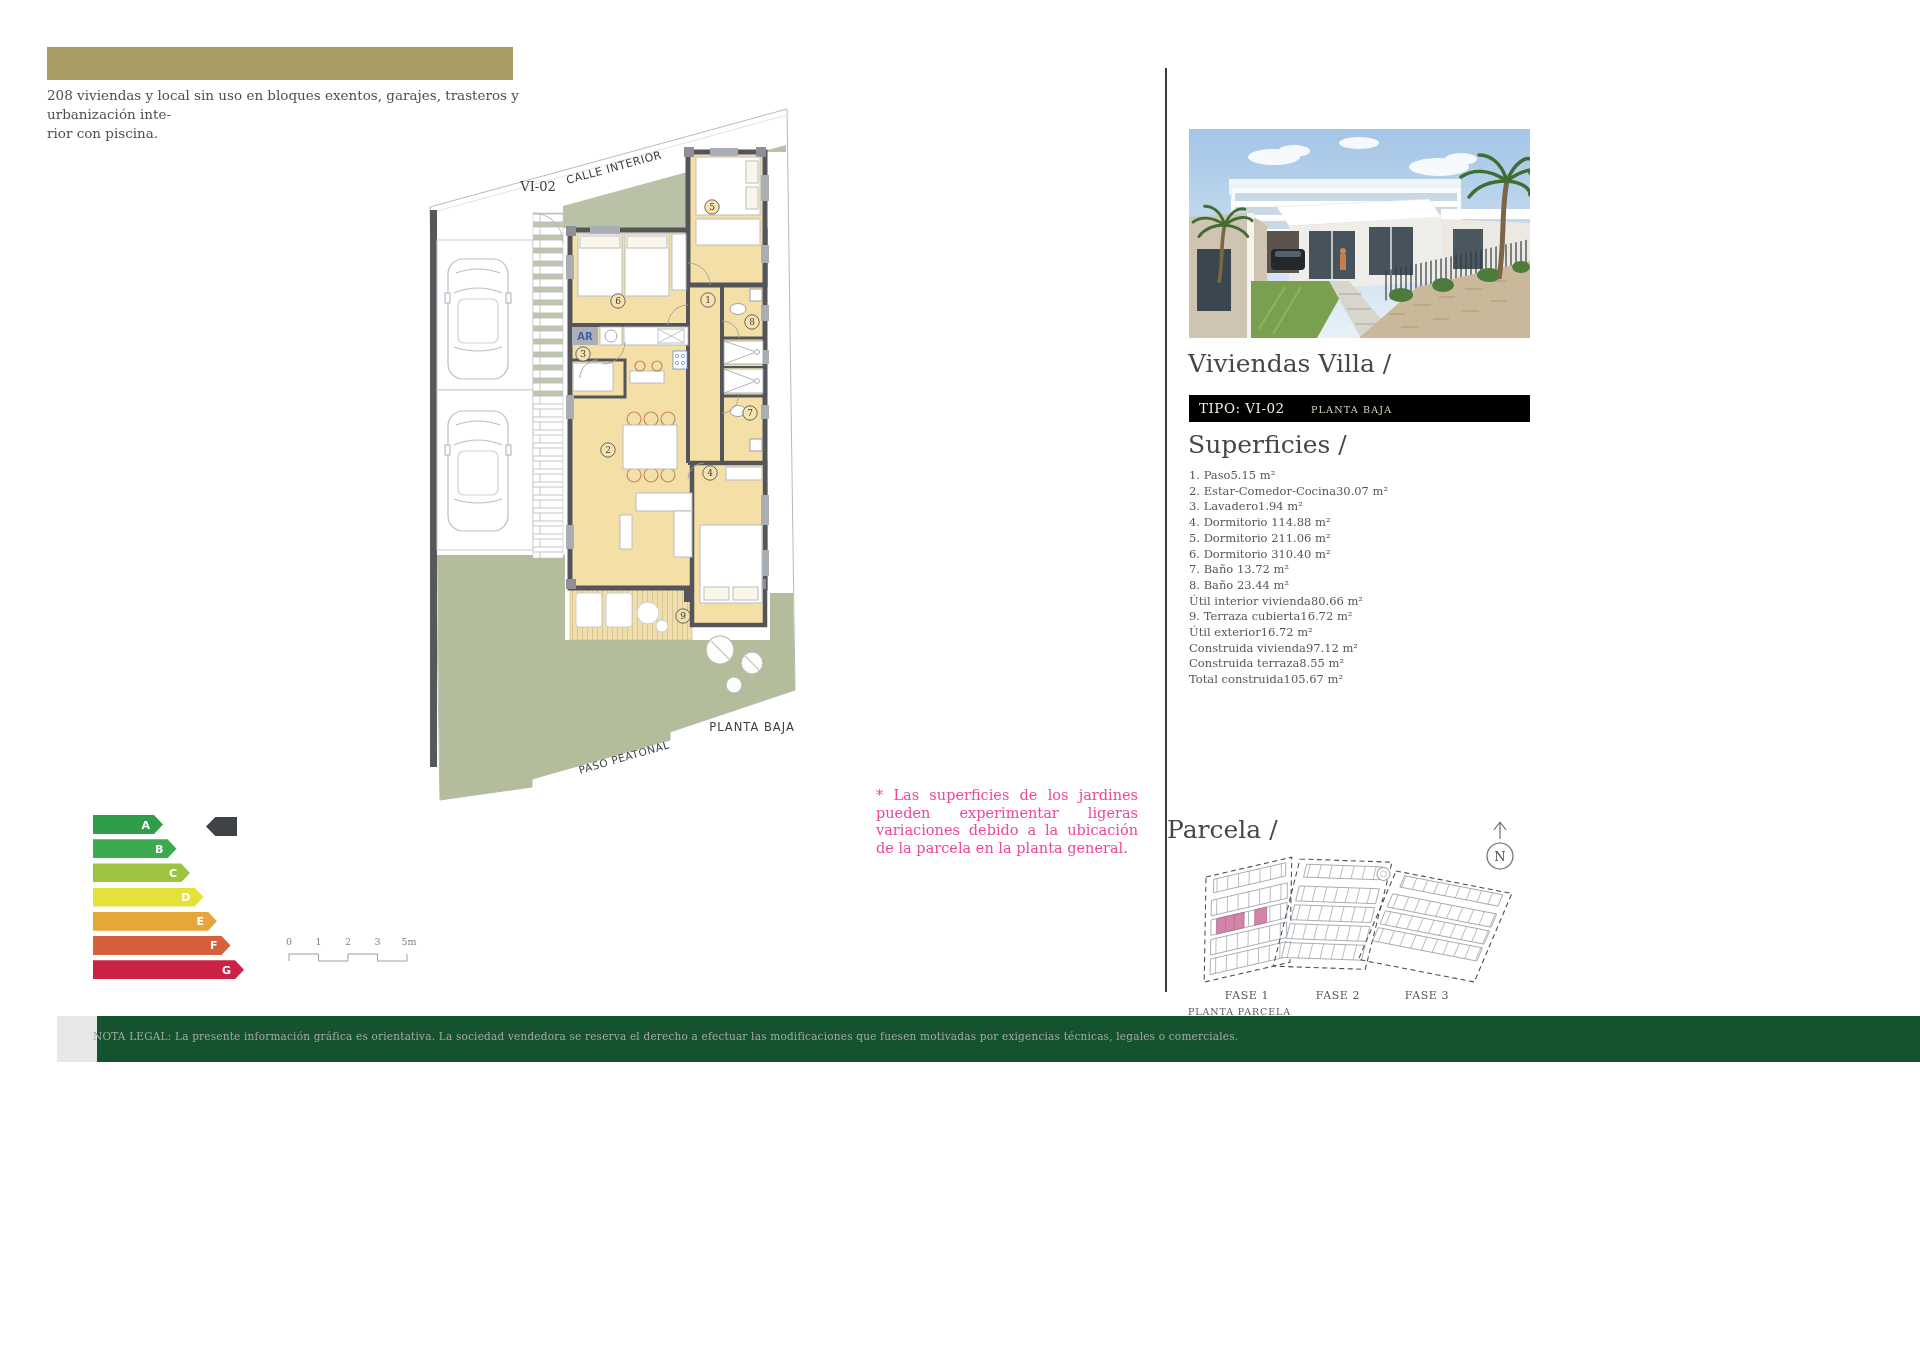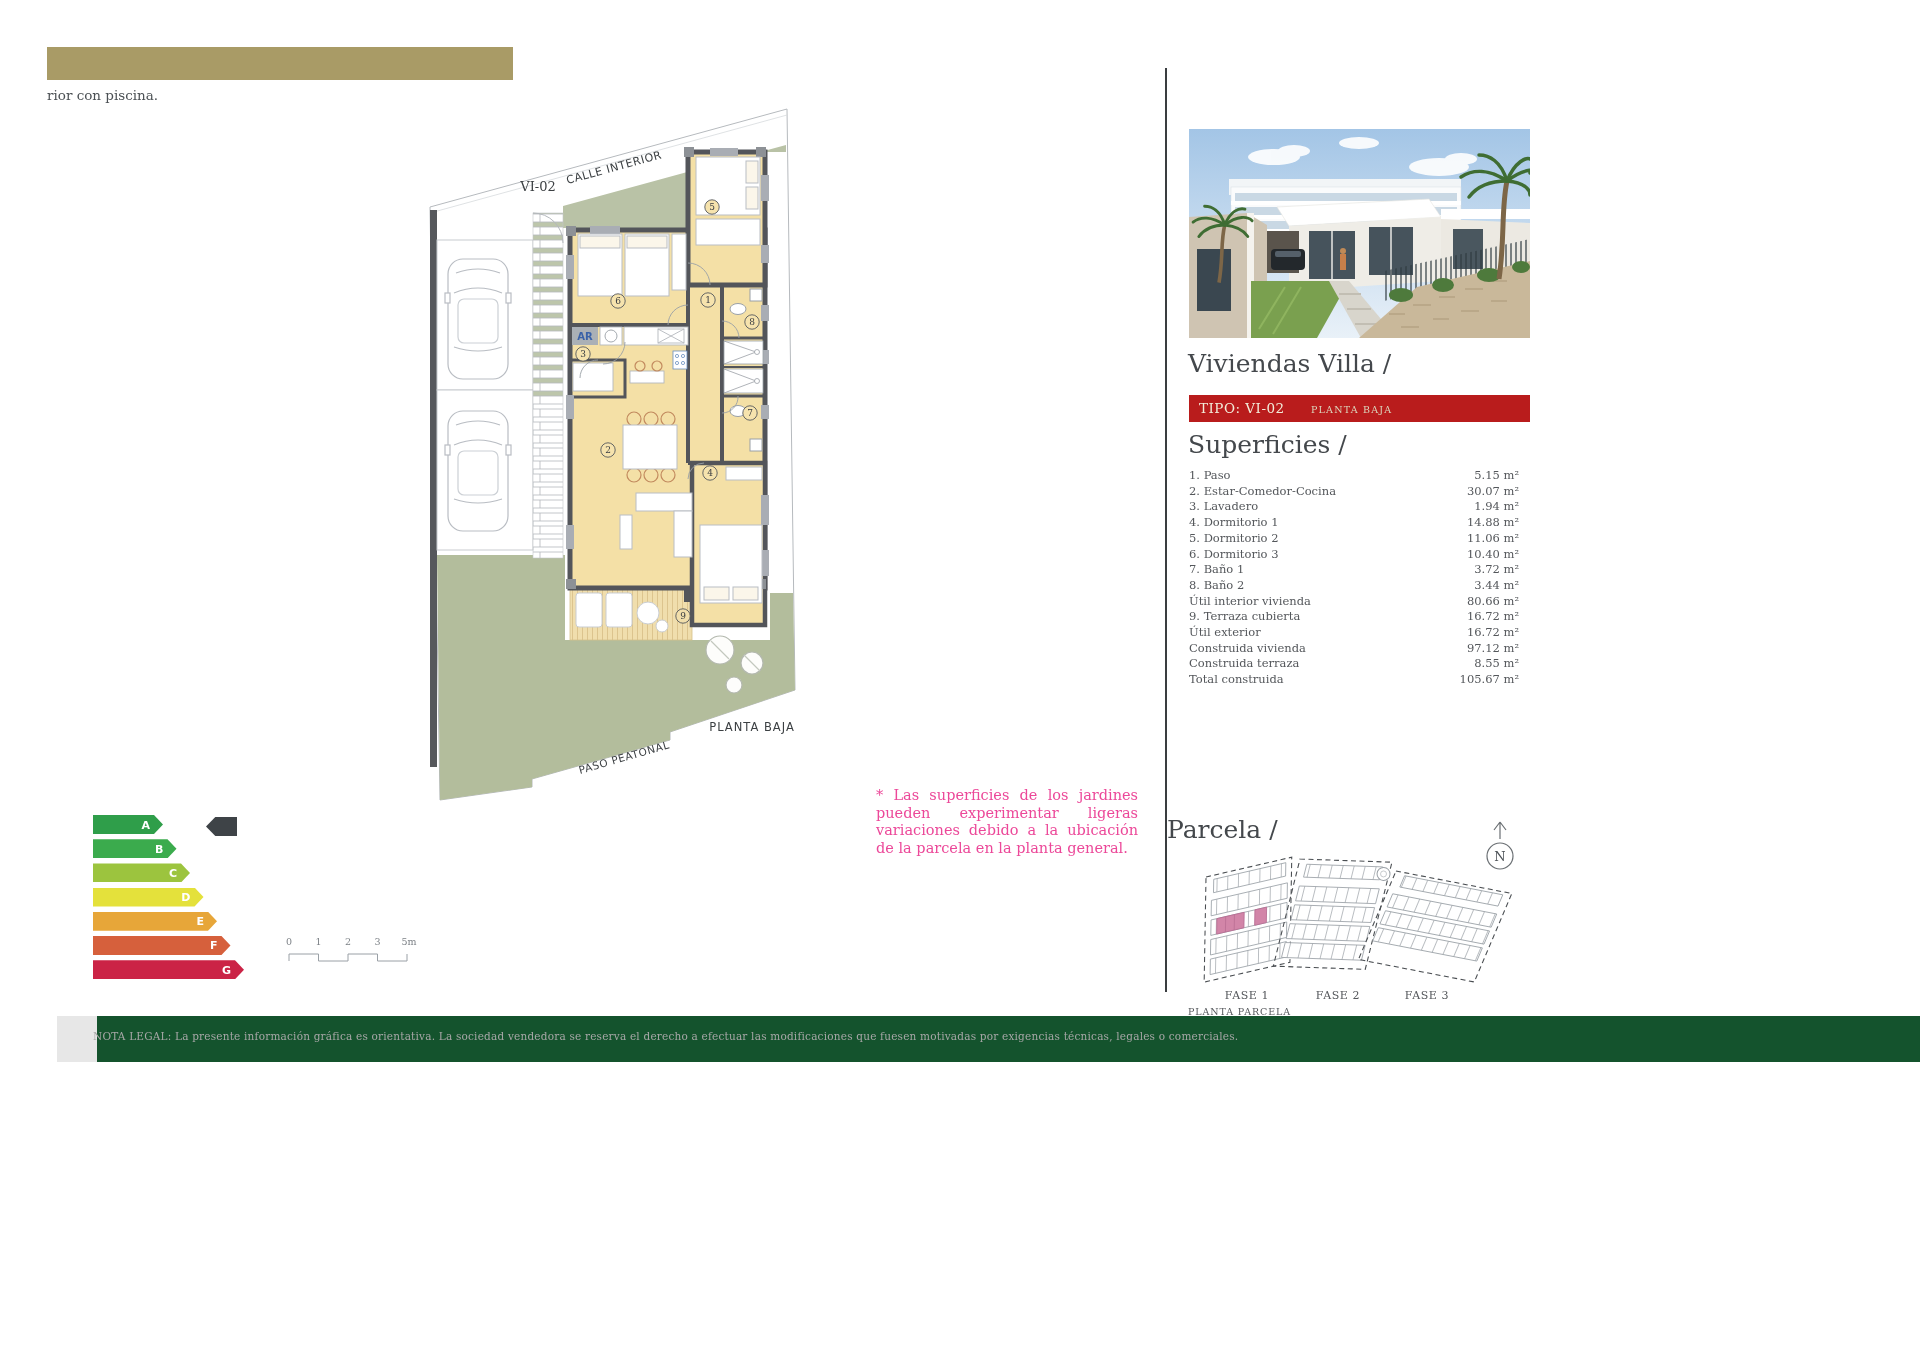--- a/index.html
+++ b/index.html
@@ -36,21 +36,21 @@
   
   #divider{left:1165px;top:68px;width:2px;height:924px;background:#3a3d40;}
   #photo{left:1189px;top:129px;width:341px;height:209px;}
   .h-serif{font-family:"DejaVu Serif",serif;color:#44484c;font-size:25px;font-weight:400;}
   #villa-title{left:1188px;top:349px;}
   #tipo-bar{left:1189px;top:395px;width:341px;height:27px;}
   #tipo-type{position:absolute;left:10px;top:5px;font-size:13.5px;color:#f2edda;letter-spacing:.5px;}
   #tipo-floor{position:absolute;left:122px;top:9px;font-size:9.5px;color:#dcd6bd;letter-spacing:1.2px;}
   #superficies-title{left:1188px;top:430px;}
   #surfaces{left:1189px;top:468px;width:330px;}
-  .s-row{display:flex;justify-content:space-between;font-size:11.5px;
+  .s-row{display:flex;justify-content:flex-start;font-size:11.5px;
      line-height:15.7px;color:#54575b;}
   #parcela-title{left:1167px;top:815px;}
   #compass{left:1483px;top:817px;width:34px;height:54px;}
   #parcela-map{left:1190px;top:843px;width:340px;height:160px;}
   .fase-label{position:absolute;top:146px;transform:translateX(-50%);
      font-size:11px;letter-spacing:.6px;color:#54575b;}
   #map-caption{left:1188px;top:1006px;font-size:9.5px;letter-spacing:.9px;color:#54575b;}
 
   
   #legal{left:57px;top:1016px;right:0;height:46px;background:#14532d;}
@@ -59,20 +59,21 @@
 
   svg text{font-family:"DejaVu Sans",sans-serif;}
   text.serif{font-family:"DejaVu Serif",serif;}
   .rn{font-family:"DejaVu Serif",serif;font-size:9px;fill:#3a3d41;text-anchor:middle;}
 </style>
 </head>
 <body>
 
 <div class="abs gold-bar"></div>
 <div class="abs intro">
+  <div>208 viviendas y local sin uso en bloques exentos, garajes, trasteros y urbanización inte-</div>
   <div>rior con piscina.</div>
 </div>
 
 <div class="abs" id="plan-wrap">
 <svg width="390" height="720" viewBox="0 0 390 720">
   <defs>
     <pattern id="slats" x="0" y="0" width="30" height="13" patternUnits="userSpaceOnUse">
       <rect x="0" y="2" width="30" height="8" fill="#ffffff" stroke="#b4b8bd" stroke-width="0.8"></rect>
     </pattern>
     <pattern id="deck" x="0" y="0" width="5" height="10" patternUnits="userSpaceOnUse">
@@ -442,21 +443,21 @@
           <path d="M8,0 C16,-20 28,-24 36,-22"></path>
       <path d="M8,0 C-12,0 -22,8 -28,16"></path>
           <path d="M8,0 C28,2 36,10 40,16"></path>
     </g>
   </g>
 </svg>
 </div>
 
 <div class="abs h-serif" id="villa-title">Viviendas Villa /</div>
 
-<div class="abs" id="tipo-bar" style="background: #b91c1c;">
+<div class="abs" id="tipo-bar" style="background: #000000;">
   <span id="tipo-type">TIPO: VI-02</span>
   <span id="tipo-floor">PLANTA BAJA</span>
 </div>
 
 <div class="abs h-serif" id="superficies-title">Superficies /</div>
 <div class="abs" id="surfaces">
     <div class="s-row">
       <span>1. Paso</span>
       <span>5.15 m²</span>
     </div>

